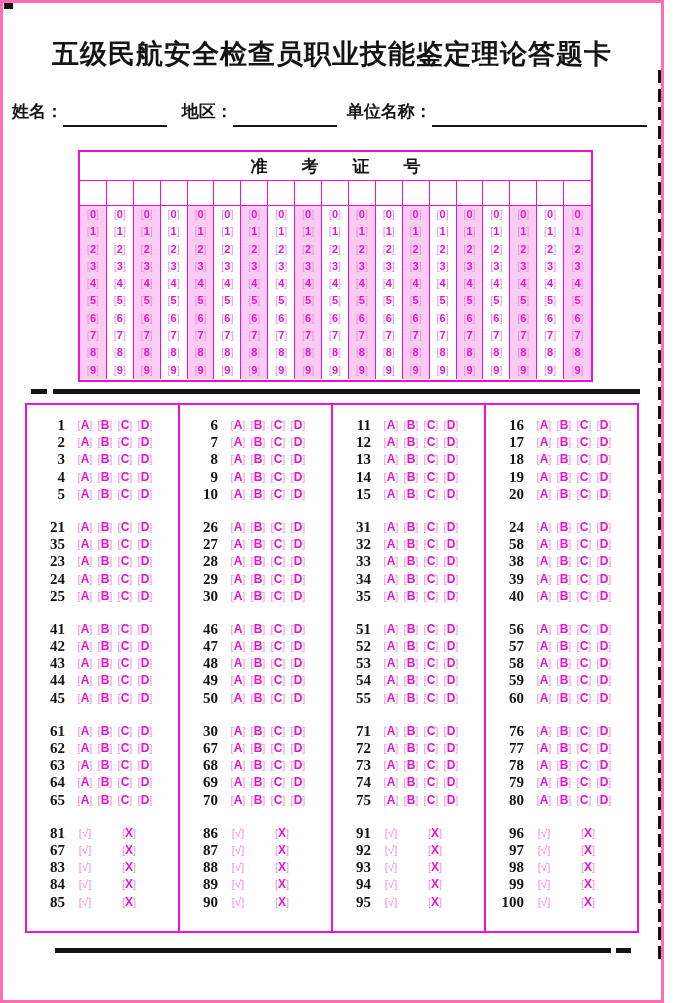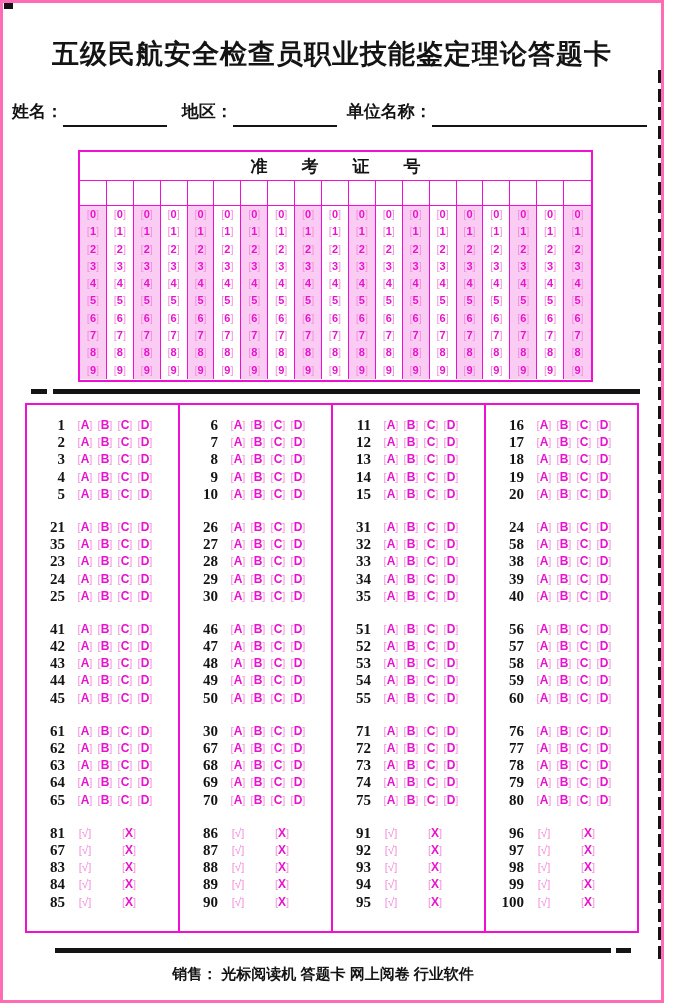--- a/index.html
+++ b/index.html
@@ -1284,21 +1284,20 @@
               <span class="opt tf-x"><span class="br">[</span><span class="lt">X</span><span class="br">]</span></span>
             </span>
           </div>
         </div>
       </div>
     </div>
 
   <div class="sep sep-bottom-bar"></div>
   <div class="sep sep-bottom-dash"></div>
 
-  <div class="footer">销售： 光标阅读机  答题卡  网上阅卷  行业软件</div>
 
   <div class="timing-column">
       <div class="timing-mark"></div>
       <div class="timing-mark"></div>
       <div class="timing-mark"></div>
       <div class="timing-mark"></div>
       <div class="timing-mark"></div>
       <div class="timing-mark"></div>
       <div class="timing-mark"></div>
       <div class="timing-mark"></div>

